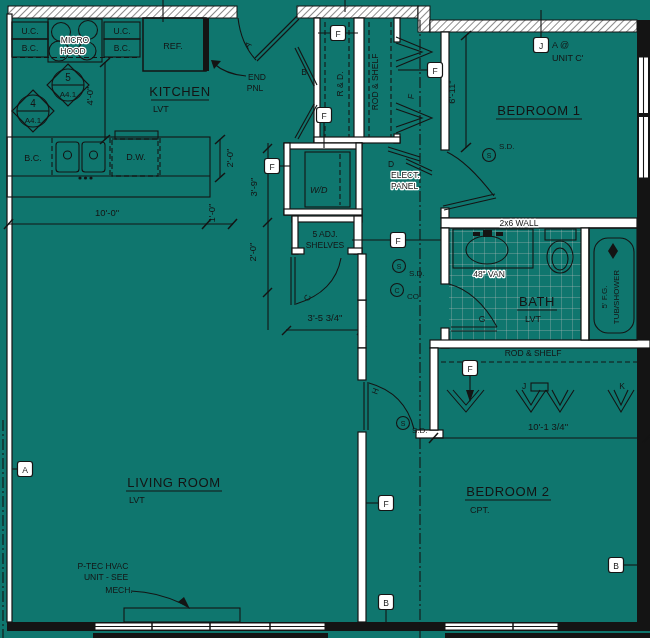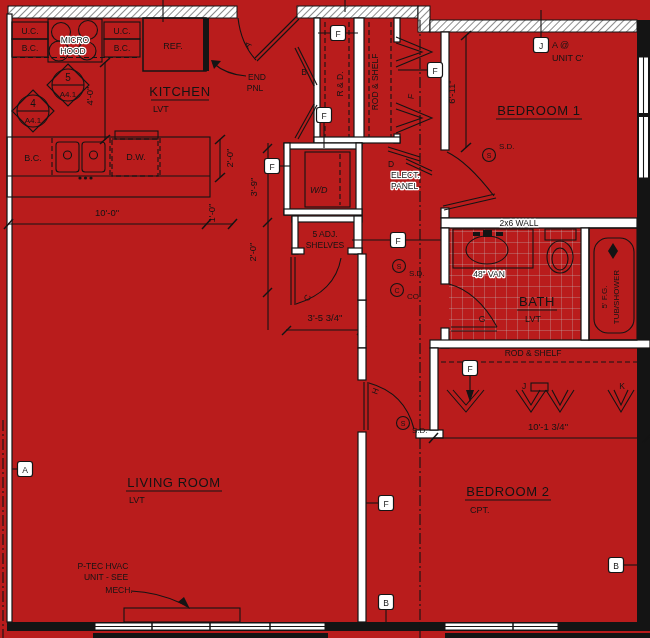--- a/index.html
+++ b/index.html
@@ -1,16 +1,16 @@
 <!DOCTYPE html>
 <html><head>
 <meta charset="utf-8">
 <style>
   html,body{margin:0;padding:0;background:#fff}
-  .plan-wrap{width:650px;height:638px;position:relative;background:#b91c1c;overflow:hidden}
+  .plan-wrap{width:650px;height:638px;position:relative;background:#0f766e;overflow:hidden}
   svg{display:block}
   text{font-family:"Liberation Sans",sans-serif;fill:#141414}
   .t7{font-size:7px}
   .t8{font-size:8px}
   .t85{font-size:8.5px}
   .t9{font-size:9px}
   .t95{font-size:9.5px}
   .t10{font-size:10px}
   .room{font-size:13px;letter-spacing:.6px}
   .mid{text-anchor:middle}

